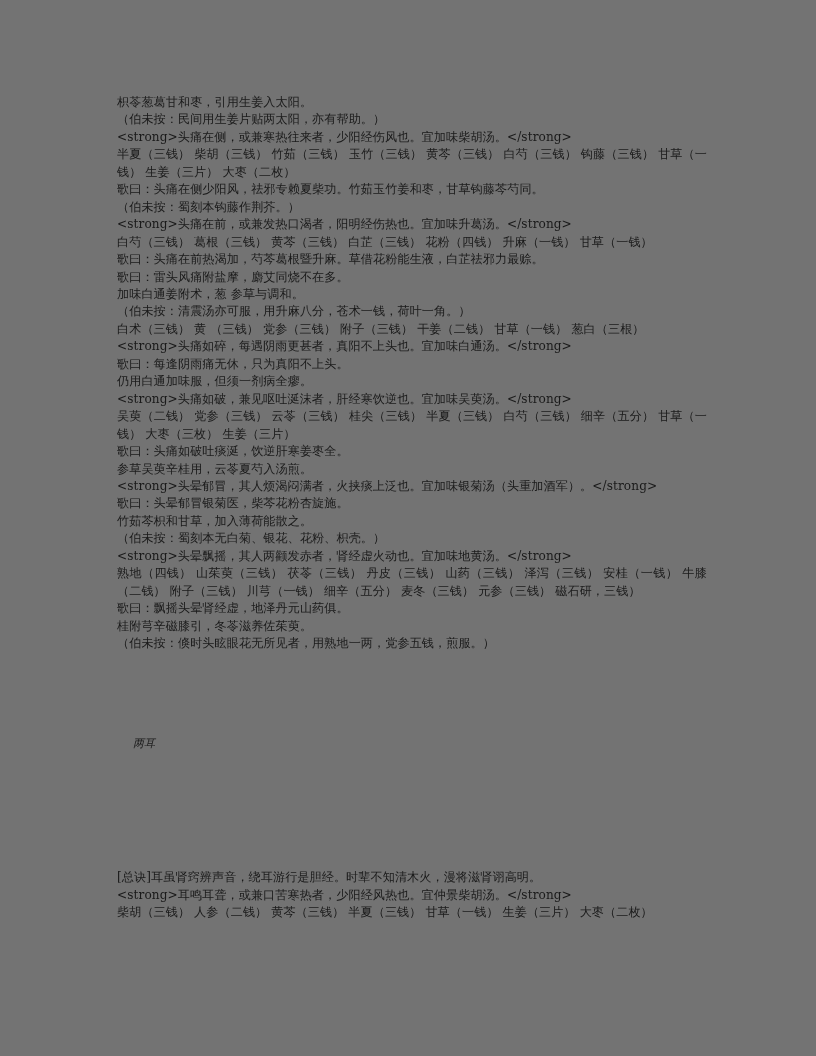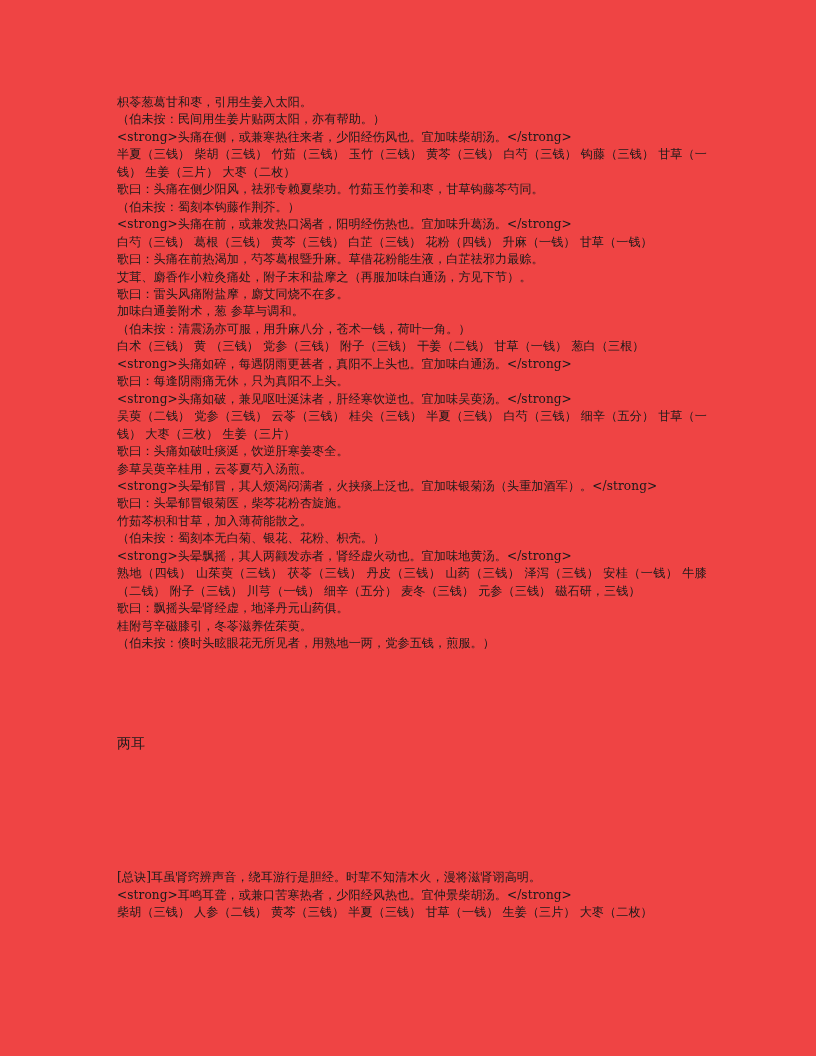--- a/index.html
+++ b/index.html
@@ -13,21 +13,21 @@
     height: 1056px;
     font-family: "DejaVu Serif", "Liberation Serif", serif;
     color: #1a1a1a;
     -webkit-font-smoothing: none;
   }
   .page {
     position: relative;
     width: 816px;
     height: 1056px;
     box-sizing: border-box;
-    background: #ef4444;
+    background: #737373;
     overflow: hidden;
   }
   .text-block {
     position: absolute;
     left: 117px;
     top: 94px;
     width: 590px;
   }
   p.line {
     margin: 0;
@@ -36,48 +36,49 @@
     line-height: 17.45px;
     text-align: justify;
     text-justify: inter-ideograph;
     word-break: break-all;
     letter-spacing: 0.1px;
   }
   p.blank {
     height: 17.45px;
   }
   p.section-head {
-    margin: 0;
+    margin: 16px;
     padding: 0;
-    font-size: 14px;
+    font-size: 11px;
     line-height: 17.45px;
+    font-style: italic;
   }
 </style>
 </head>
 <body>
 
 <div class="page">
   <div class="text-block">
 
     <p class="line">枳苓葱葛甘和枣，引用生姜入太阳。</p>
     <p class="line">（伯未按：民间用生姜片贴两太阳，亦有帮助。）</p>
     <p class="line">&lt;strong&gt;头痛在侧，或兼寒热往来者，少阳经伤风也。宜加味柴胡汤。&lt;/strong&gt;</p>
     <p class="line">半夏（三钱） 柴胡（三钱） 竹茹（三钱） 玉竹（三钱） 黄芩（三钱） 白芍（三钱） 钩藤（三钱） 甘草（一钱） 生姜（三片） 大枣（二枚）</p>
     <p class="line">歌曰：头痛在侧少阳风，祛邪专赖夏柴功。竹茹玉竹姜和枣，甘草钩藤芩芍同。</p>
     <p class="line">（伯未按：蜀刻本钩藤作荆芥。）</p>
     <p class="line">&lt;strong&gt;头痛在前，或兼发热口渴者，阳明经伤热也。宜加味升葛汤。&lt;/strong&gt;</p>
     <p class="line">白芍（三钱） 葛根（三钱） 黄芩（三钱） 白芷（三钱） 花粉（四钱） 升麻（一钱） 甘草（一钱）</p>
     <p class="line">歌曰：头痛在前热渴加，芍芩葛根暨升麻。草借花粉能生液，白芷祛邪力最赊。</p>
-    <p class="line">艾茸、麝香作小粒灸痛处，附子末和盐摩之（再服加味白通汤，方见下节）。</p>
     <p class="line">歌曰：雷头风痛附盐摩，麝艾同烧不在多。</p>
     <p class="line">加味白通姜附术，葱  参草与调和。</p>
     <p class="line">（伯未按：清震汤亦可服，用升麻八分，苍术一钱，荷叶一角。）</p>
     <p class="line">白术（三钱） 黄 （三钱） 党参（三钱） 附子（三钱） 干姜（二钱） 甘草（一钱） 葱白（三根）</p>
     <p class="line">&lt;strong&gt;头痛如碎，每遇阴雨更甚者，真阳不上头也。宜加味白通汤。&lt;/strong&gt;</p>
     <p class="line">歌曰：每逢阴雨痛无休，只为真阳不上头。</p>
+    <p class="line">仍用白通加味服，但须一剂病全瘳。</p>
     <p class="line">&lt;strong&gt;头痛如破，兼见呕吐涎沫者，肝经寒饮逆也。宜加味吴萸汤。&lt;/strong&gt;</p>
     <p class="line">吴萸（二钱） 党参（三钱） 云苓（三钱） 桂尖（三钱） 半夏（三钱） 白芍（三钱） 细辛（五分） 甘草（一钱） 大枣（三枚） 生姜（三片）</p>
     <p class="line">歌曰：头痛如破吐痰涎，饮逆肝寒姜枣全。</p>
     <p class="line">参草吴萸辛桂用，云苓夏芍入汤煎。</p>
     <p class="line">&lt;strong&gt;头晕郁冒，其人烦渴闷满者，火挟痰上泛也。宜加味银菊汤（头重加酒军）。&lt;/strong&gt;</p>
     <p class="line">歌曰：头晕郁冒银菊医，柴芩花粉杏旋施。</p>
     <p class="line">竹茹芩枳和甘草，加入薄荷能散之。</p>
     <p class="line">（伯未按：蜀刻本无白菊、银花、花粉、枳壳。）</p>
     <p class="line">&lt;strong&gt;头晕飘摇，其人两颧发赤者，肾经虚火动也。宜加味地黄汤。&lt;/strong&gt;</p>
     <p class="line">熟地（四钱） 山茱萸（三钱） 茯苓（三钱） 丹皮（三钱） 山药（三钱） 泽泻（三钱） 安桂（一钱） 牛膝（二钱） 附子（三钱） 川芎（一钱） 细辛（五分） 麦冬（三钱） 元参（三钱） 磁石研，三钱）</p>

